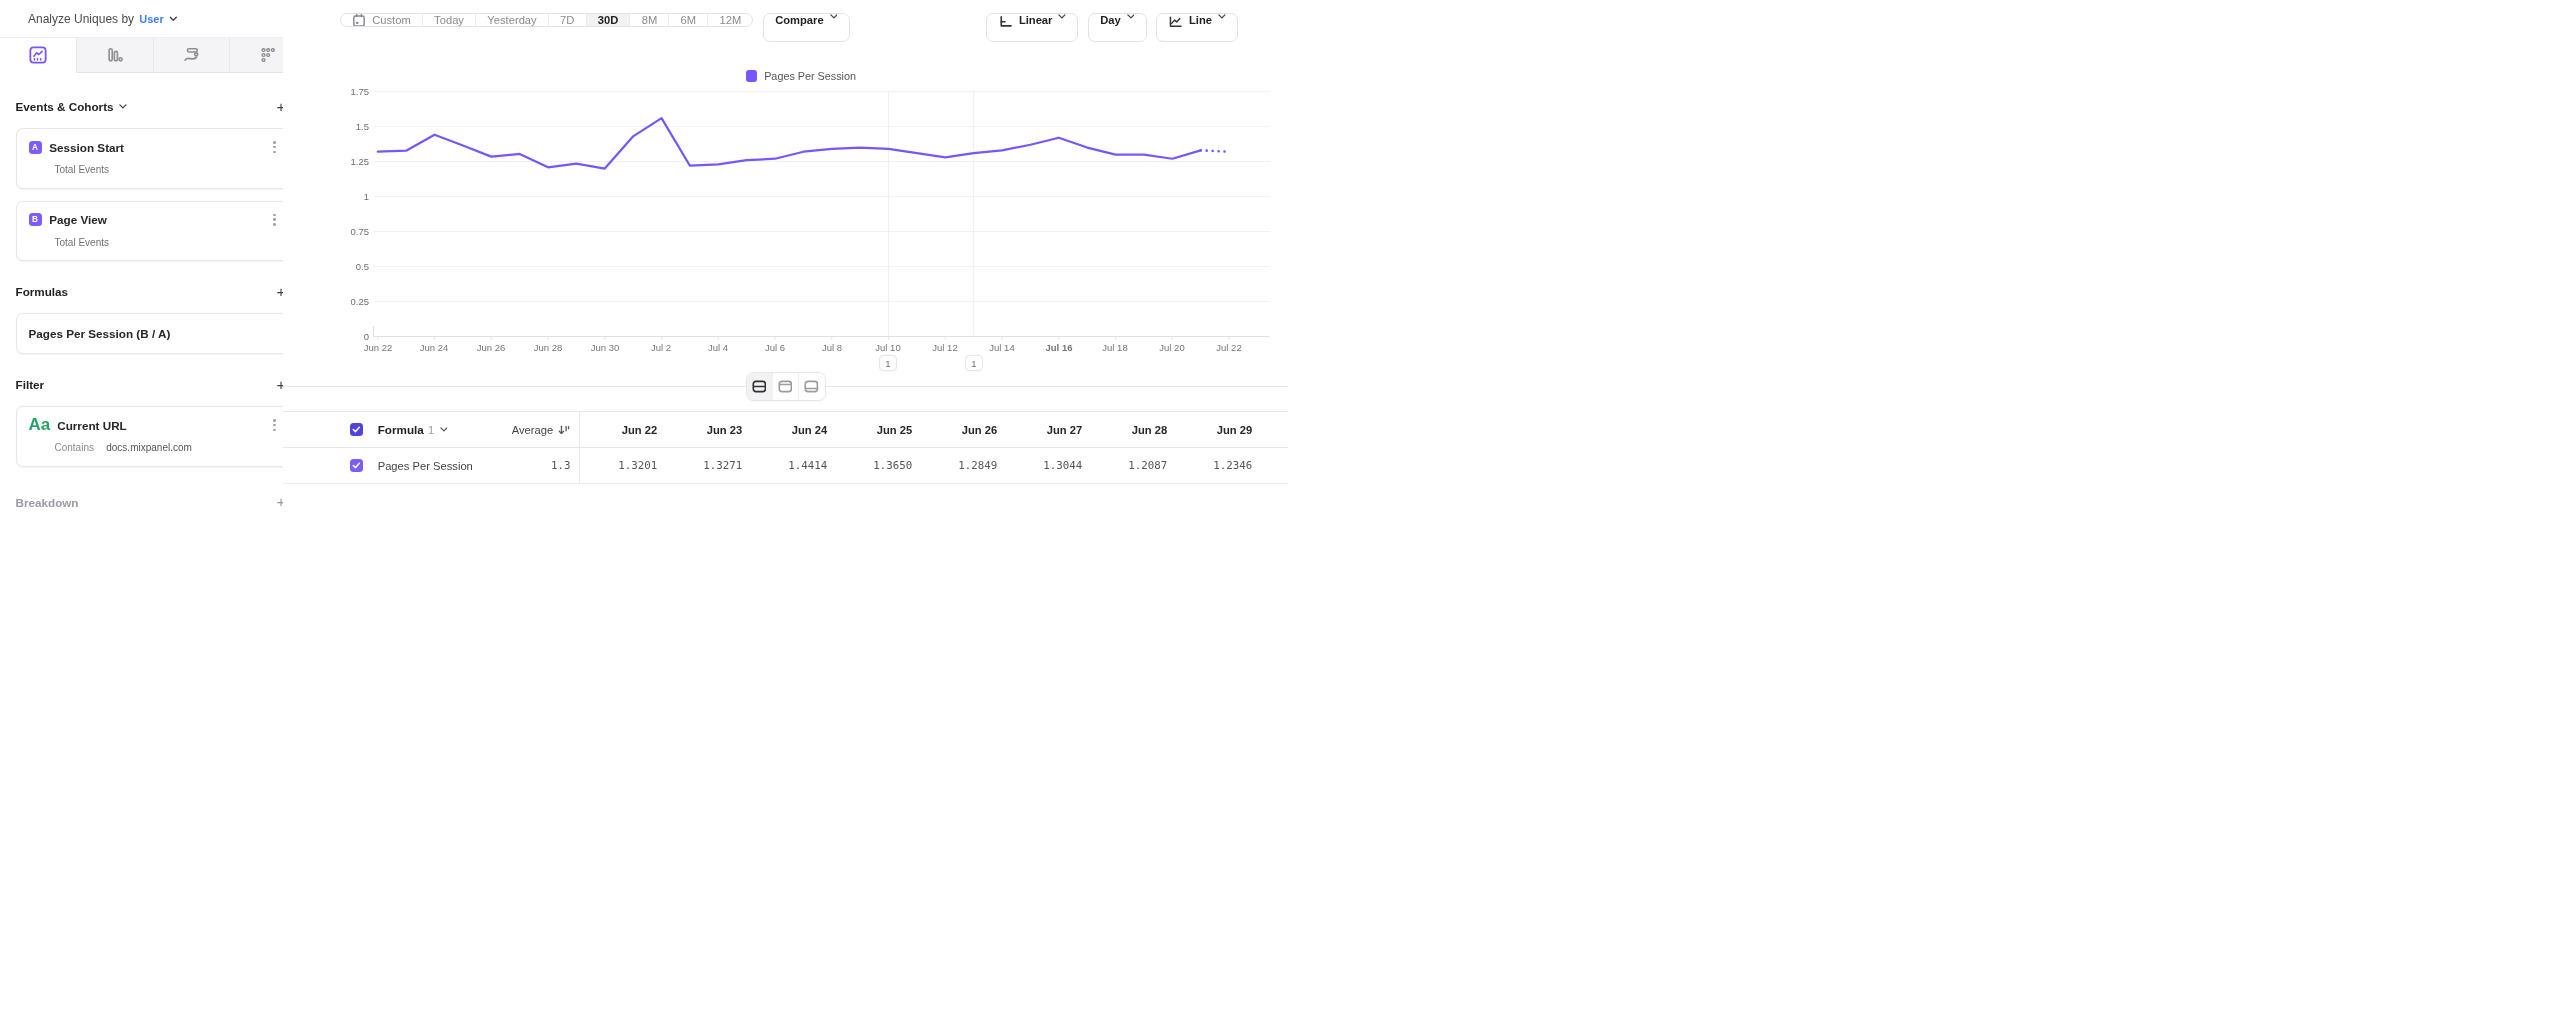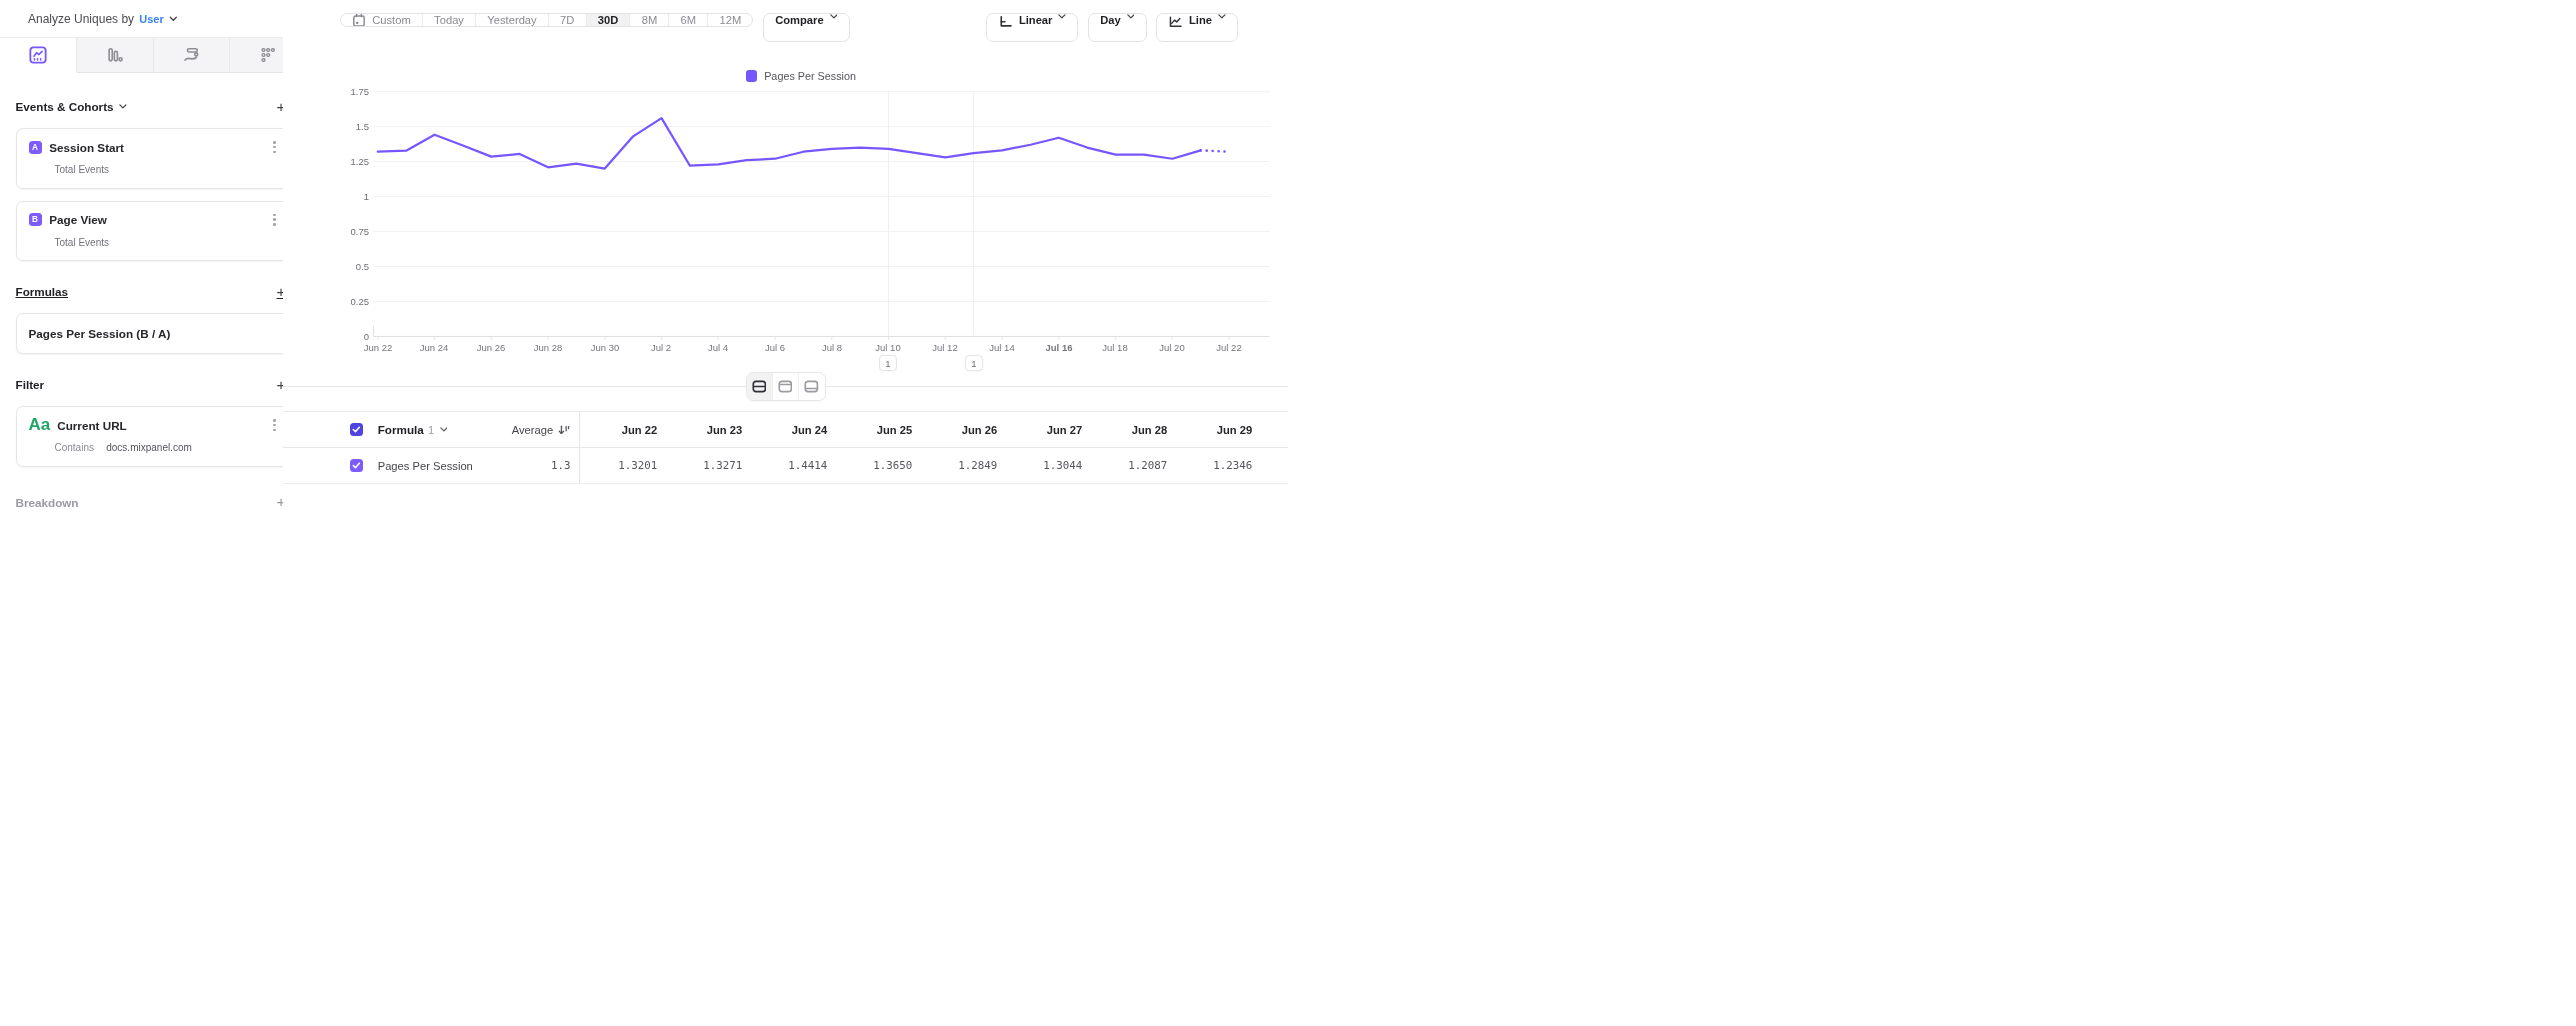--- a/index.html
+++ b/index.html
@@ -198,21 +198,21 @@
         <span class="card-name">Page View</span>
         <span class="kebab">
             <i></i>
             <i></i>
             <i></i>
           </span>
       </div>
       <div class="card-sub">Total Events</div>
     </div>
 
-    <div class="section-head" style="margin-top:21px;text-decoration:underline;">
+    <div class="section-head" style="margin-top:21px;">
       <span class="section-title">Formulas</span>
       <span class="plus-btn">+</span>
     </div>
 
     <div class="card formula-card">
       <span>Pages Per Session (B / A)</span>
     </div>
 
     <div class="section-head" style="margin-top:21px;">
       <span class="section-title">Filter</span>

